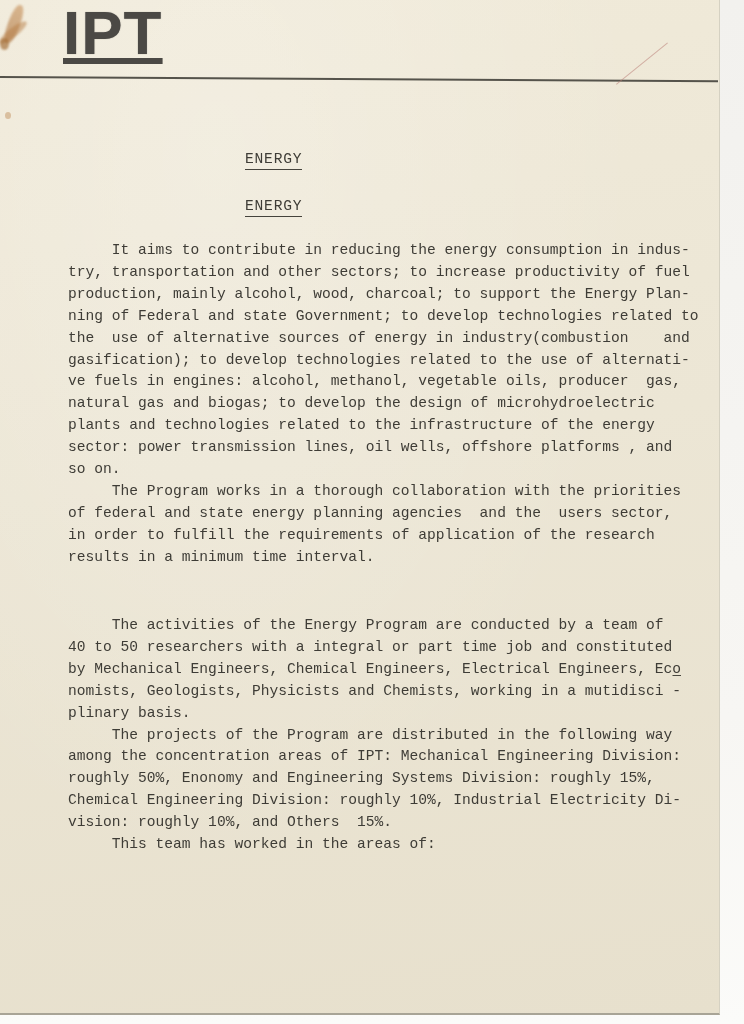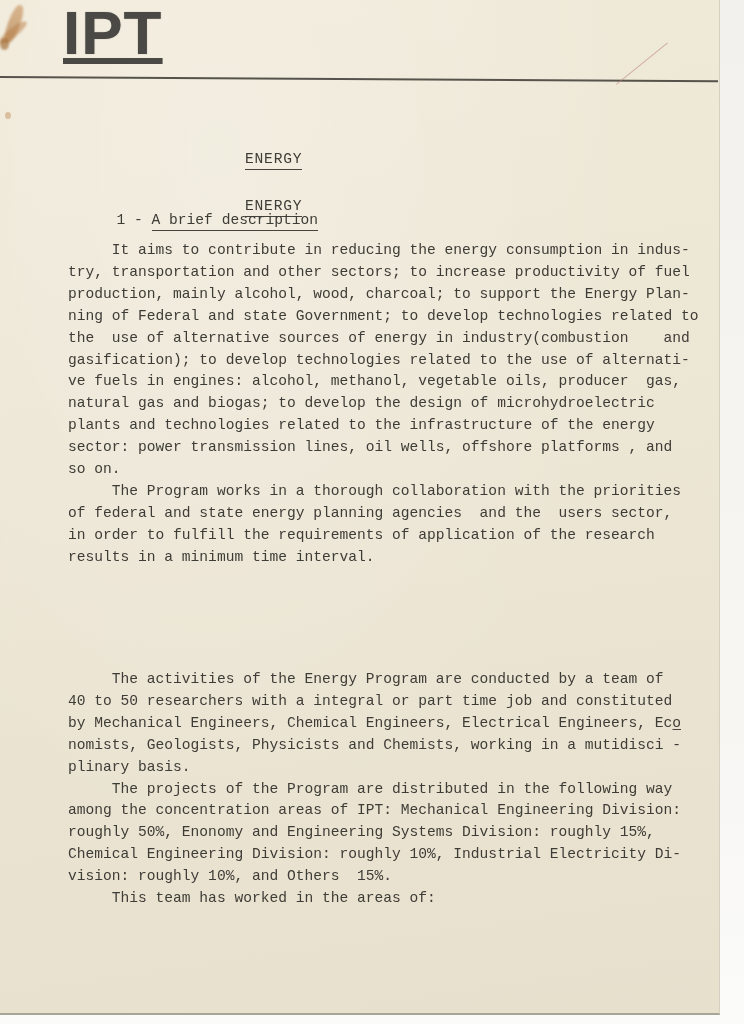--- a/index.html
+++ b/index.html
@@ -53,21 +53,21 @@
   }
   .u{border-bottom:1.5px solid #45433c;padding-bottom:2px;}
   .heading{position:absolute;left:64px;white-space:pre;}
   .heading-1{top:196px;}
   .heading-2{top:592px;}
   .body-block{
     position:absolute;left:62px;
     line-height:21.9px;white-space:pre;margin-left:6px;
   }
   .body-1{top:240px;}
-  .body-2{top:669px;}
+  .body-2{top:615px;}
 </style>
 </head>
 <body>
 
 <div class="scan">
   <div class="paper">
 
     <div class="stain stain1"></div>
     <div class="stain stain2"></div>
     <div class="stain stain3"></div>
@@ -75,23 +75,20 @@
 
     <div class="logo">IPT</div>
     <div class="rule"></div>
     <div class="scratch"></div>
 
     <div class="doc-title type">
       <span class="u">ENERGY</span>
       <span class="u">ENERGY</span>
     </div>
 
-    <div class="heading heading-1 type">
-      <span>1 - </span><span class="u">A brief description</span>
-    </div>
 
     <div class="body-block body-1 type">     It aims to contribute in reducing the energy consumption in indus-
 try, transportation and other sectors; to increase productivity of fuel
 production, mainly alcohol, wood, charcoal; to support the Energy Plan-
 ning of Federal and state Government; to develop technologies related to
 the  use of alternative sources of energy in industry(combustion    and
 gasification); to develop technologies related to the use of alternati-
 ve fuels in engines: alcohol, methanol, vegetable oils, producer  gas,
 natural gas and biogas; to develop the design of microhydroelectric
 plants and technologies related to the infrastructure of the energy

